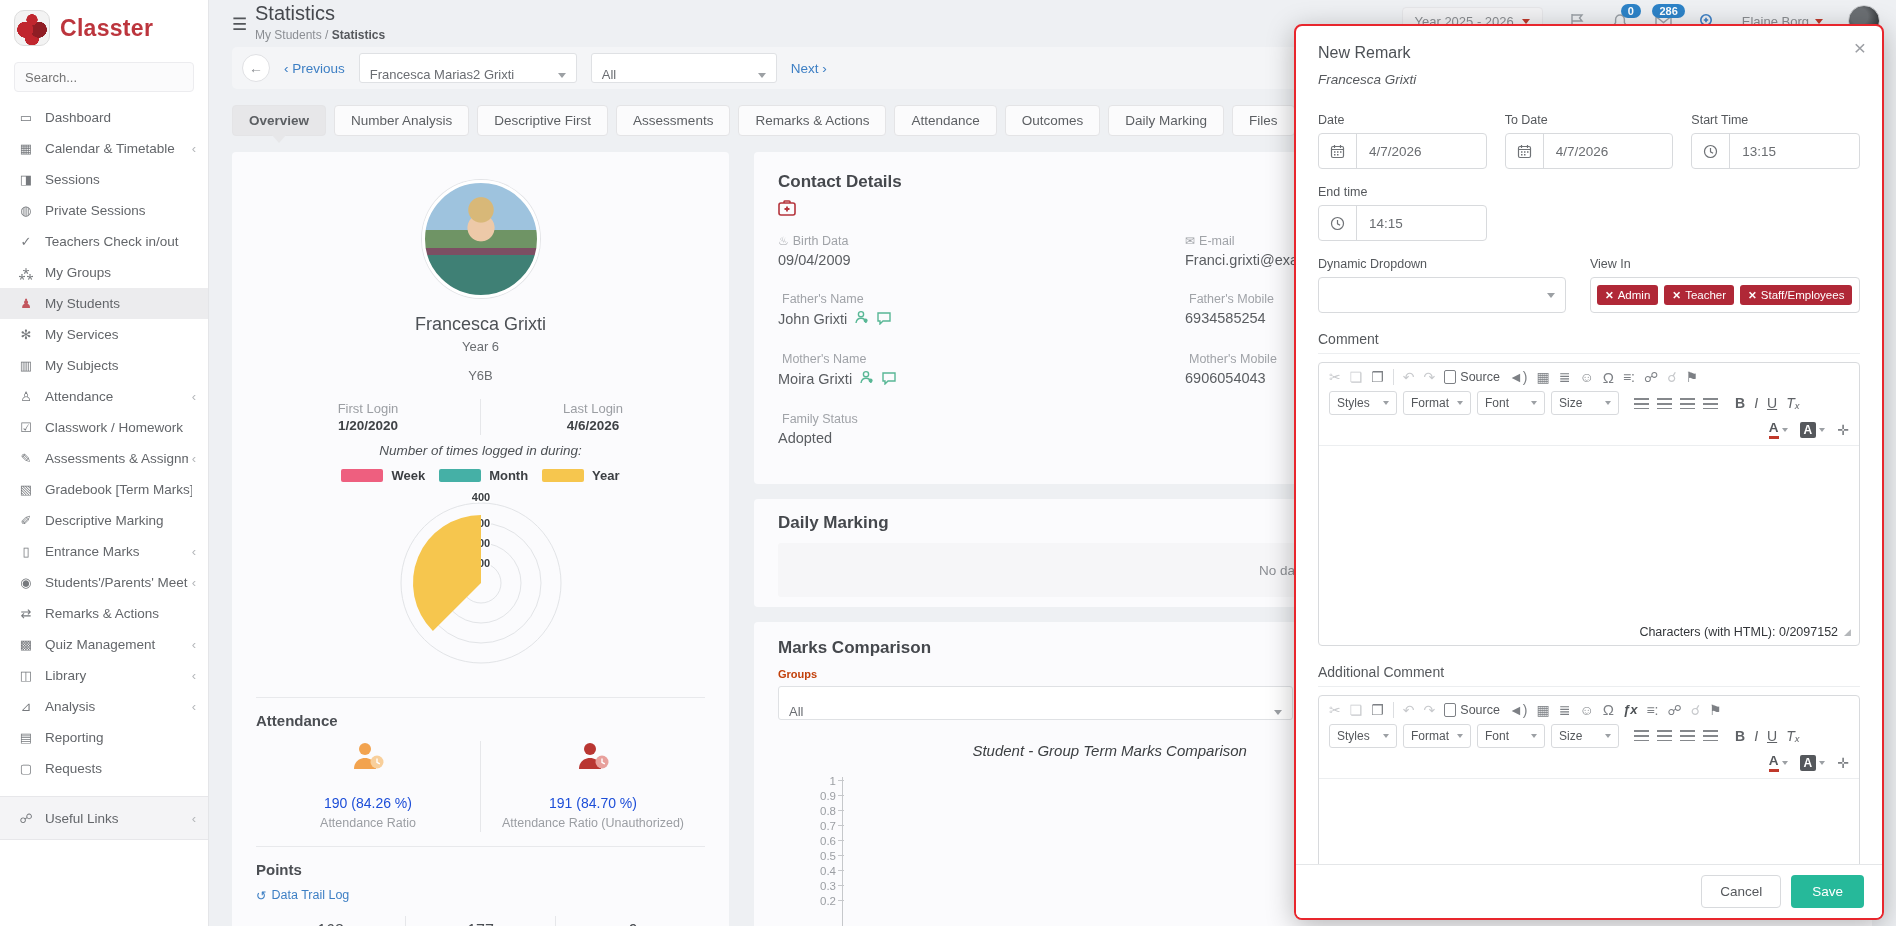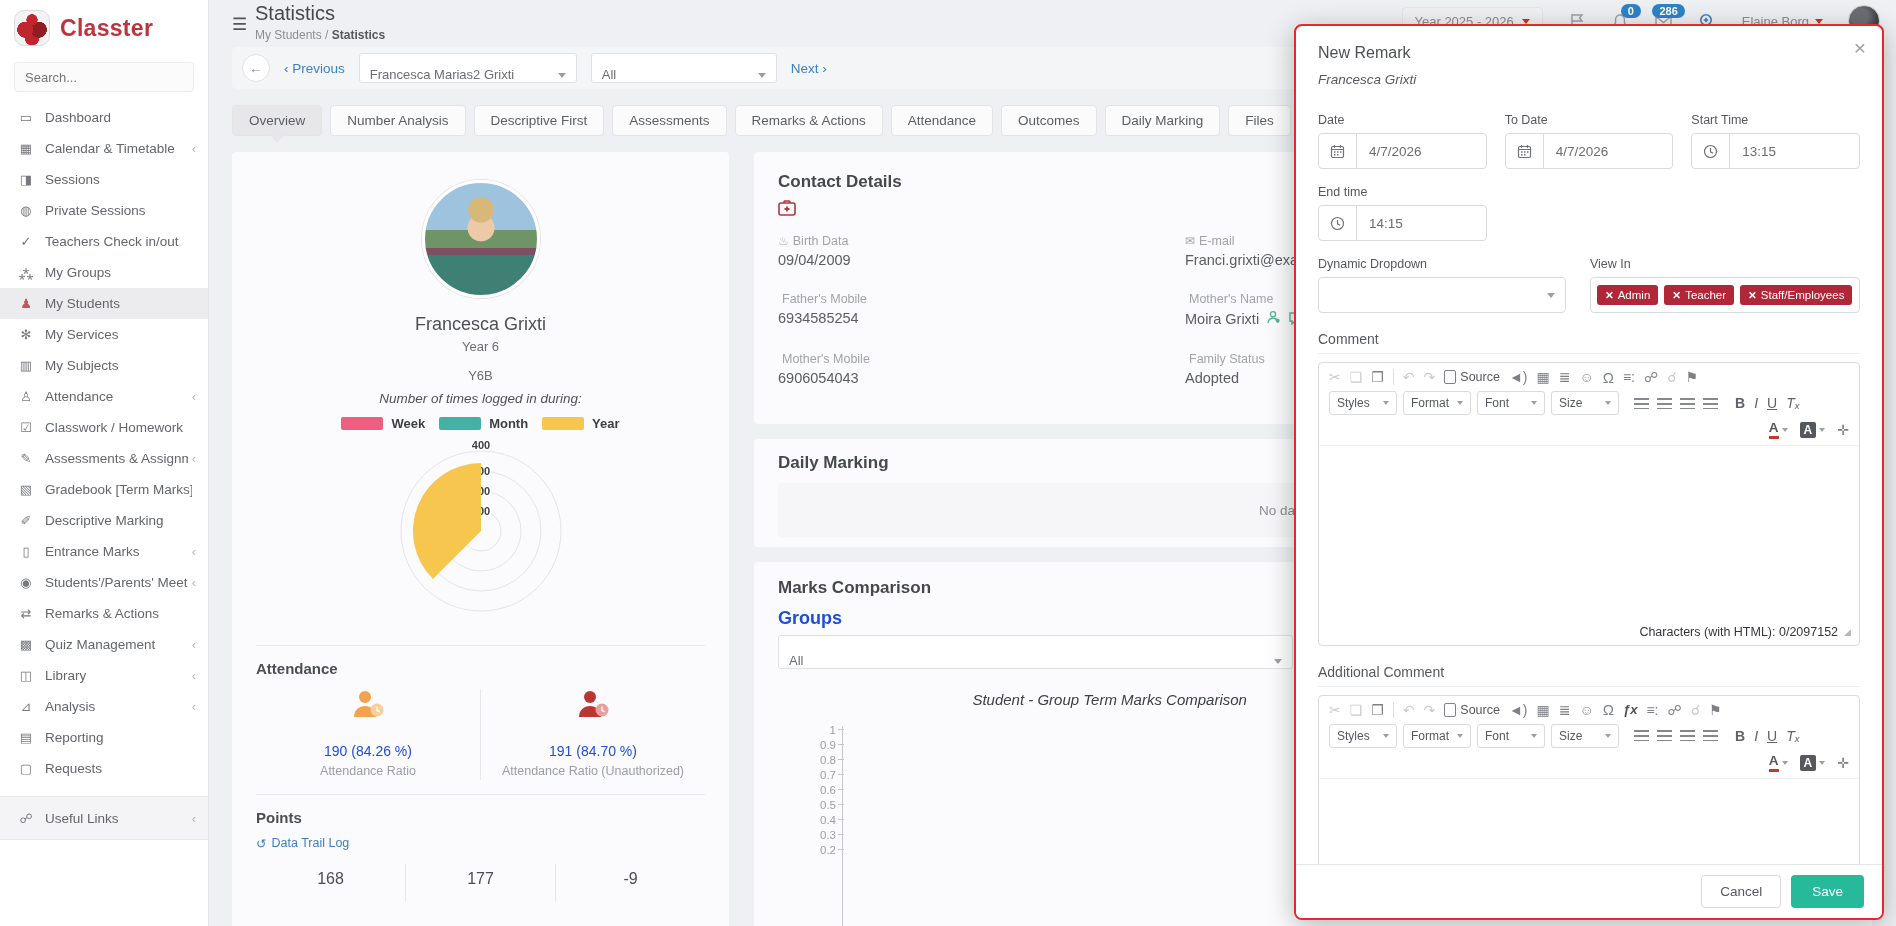--- a/index.html
+++ b/index.html
@@ -47,21 +47,21 @@
   .subbar { position:absolute; left:23px; top:47px; right:24px; height:42px; background:#f4f5f7; border-radius:5px; display:flex; align-items:center; gap:14px; padding:0 10px; }
   .back-btn { width:28px; height:28px; border-radius:50%; background:#fff; border:1px solid #e0e1e4; color:#8a8d92; display:flex; align-items:center; justify-content:center; font-size:14px; cursor:pointer; }
   .nav-link { color:#3d7fc4; font-size:13.5px; cursor:pointer; white-space:nowrap; }
   .fake-select { display:flex; align-items:flex-end; justify-content:space-between; background:#fff; border:1px solid #dfe1e4; border-radius:3px; height:30px; padding:0 10px; font-size:13px; color:#6a6d72; cursor:pointer; }
   .sel-student { width:218px; }
   .sel-scope { width:186px; }
   .sel-caret { width:0; height:0; border:4px solid transparent; border-top:5px solid #9ca0a4; margin-top:4px; }
 
   .tabs { position:absolute; left:23px; top:105px; display:flex; gap:8px; }
   .tab { position:relative; background:#fbfbfc; border:1px solid #e4e4e6; border-radius:4px; padding:7px 16px; font-size:13.5px; color:#5c5f63; cursor:pointer; white-space:nowrap; }
-  .tab.active { background:#e7e7e9; }
+  .tab.active { background:#e7e7e9;font-weight:bold; }
   .tab.active::after { content:""; position:absolute; left:50%; bottom:-8px; transform:translateX(-50%); border:8px solid transparent; border-top:9px solid #e7e7e9; border-bottom:0; }
 
   .content { position:absolute; left:23px; top:152px; right:24px; bottom:-300px; display:flex; gap:25px; }
   .card { background:#fbfbfd; border-radius:4px; }
 
   
   .left-card { width:497px; flex:0 0 auto; padding:20px 24px; }
   .photo { width:118px; height:118px; border-radius:50%; margin:8px auto 0; border:3px solid #fff; box-shadow:0 0 0 1px #e3e4e7; background:
      radial-gradient(circle at 50% 24%, #d8b878 0 12%, transparent 13%),
      radial-gradient(circle at 50% 40%, #edc9a8 0 15%, transparent 16%),
@@ -111,21 +111,21 @@
   .picons { display:none; align-items:center; gap:6px; }
   .c-row.parents .picons { display:inline-flex; }
 
   .daily-card { padding:14px 24px 10px; }
   .empty-box { margin-top:10px; height:54px; background:#f6f6f8; border-radius:3px; display:flex; align-items:center; justify-content:center; }
   .empty-text { font-size:13.5px; color:#8b8e93; }
 
   .marks-card { padding:16px 24px; flex:1; }
   .mc-filters { display:flex; margin-top:10px; gap:40px; }
   .mc-col { flex:1; }
-  .mc-label { font-size:18px; font-weight:bold; color:#1d4ed8; }
+  .mc-label { font-size:11px; font-weight:bold; color:#c2410c; }
   .mc-select { margin-top:6px; height:34px; }
   .chart-title { text-align:center; font-style:italic; font-size:15px; color:#3d4043; margin-top:22px; width:62%; }
   .axis-wrap { position:relative; margin-top:14px; margin-left:28px; height:220px; }
   .axis-line { position:absolute; left:36px; top:4px; bottom:-40px; width:1px; background:#c6c8cb; }
   .ytick-col { position:absolute; left:0; top:0; }
   .ytick { height:15px; display:flex; align-items:center; width:44px; }
   .ytl { width:30px; text-align:right; font-size:11.5px; color:#9b9ea3; }
   .ytick::after { content:""; width:6px; height:1px; background:#c6c8cb; margin-left:2px; }
 
   
@@ -445,20 +445,30 @@
         </div>
       </div>
 
     <div class="content">
 
       <div class="card left-card">
         <div class="photo"></div>
         <div class="p-name">Francesca Grixti</div>
         <div class="p-grade">Year 6</div>
         <div class="p-class">Y6B</div>
+        <div class="login-row">
+          <div class="login-cell">
+            <div class="login-label">First Login</div>
+            <div class="login-value">1/20/2020</div>
+          </div>
+          <div class="login-cell">
+            <div class="login-label">Last Login</div>
+            <div class="login-value">4/6/2026</div>
+          </div>
+        </div>
         <div class="login-caption">Number of times logged in during:</div>
         <div class="legend-row">
 
             <span class="legend-item">
               <span class="sw sw-week"></span>
               <span class="legend-label">Week</span>
             </span>
 
             <span class="legend-item">
               <span class="sw sw-month"></span>
@@ -565,20 +575,43 @@
                 <div class="c-label">
                   <span class="c-lglyph">✉</span>
                   <span>E-mail</span>
                 </div>
                 <div class="c-value">
                   <span>Franci.grixti@example.com</span>
 
                 </div>
               </div>
 
+              <div class="c-row parents">
+                <div class="c-label">
+                  <span class="c-lglyph"></span>
+                  <span>Father's Name</span>
+                </div>
+                <div class="c-value">
+                  <span>John Grixti</span>
+                  <span class="picons">
+                    <span>
+                      <svg width="16" height="15" viewBox="0 0 16 15" fill="none" stroke="#58b795" stroke-width="1.4">
+                        <circle cx="7" cy="4.2" r="2.6"></circle>
+                        <path d="M2 13c.5-3.2 2.4-4.8 5-4.8s4.5 1.6 5 4.8"></path>
+                        <circle cx="11.6" cy="10.4" r="2" fill="#58b795" stroke="none"></circle>
+                      </svg>
+                    </span>
+                    <span>
+                      <svg width="16" height="14" viewBox="0 0 16 14" fill="none" stroke="#58b795" stroke-width="1.4">
+                        <path d="M2 2h12v8H7l-3 3v-3H2z"></path>
+                      </svg>
+                    </span>
+                  </span>
+                </div>
+              </div>
 
               <div class="c-row">
                 <div class="c-label">
                   <span class="c-lglyph"></span>
                   <span>Father's Mobile</span>
                 </div>
                 <div class="c-value">
                   <span>6934585254</span>
 
                 </div>

